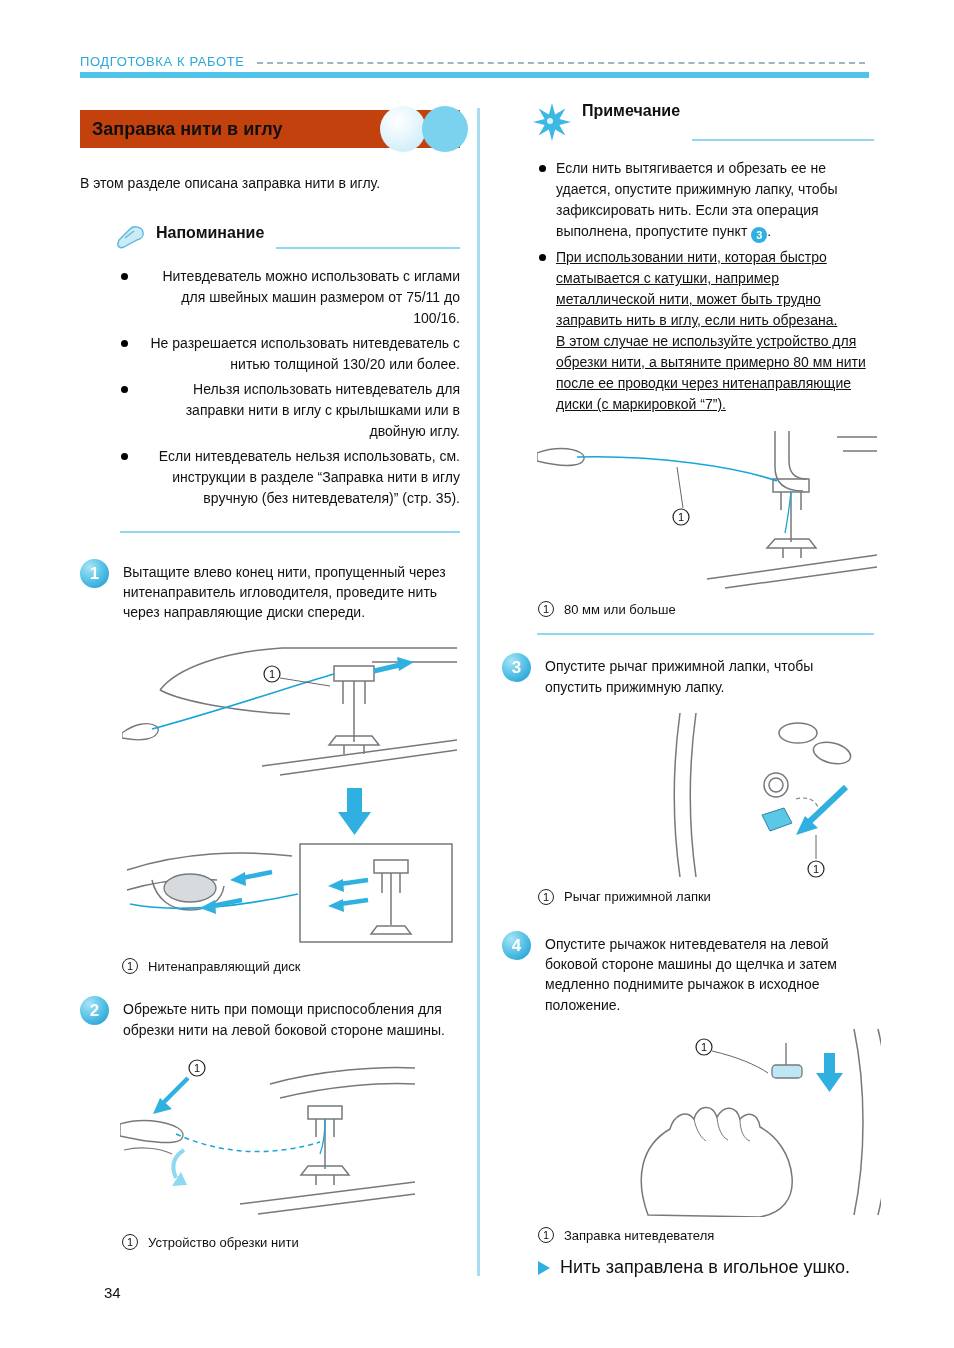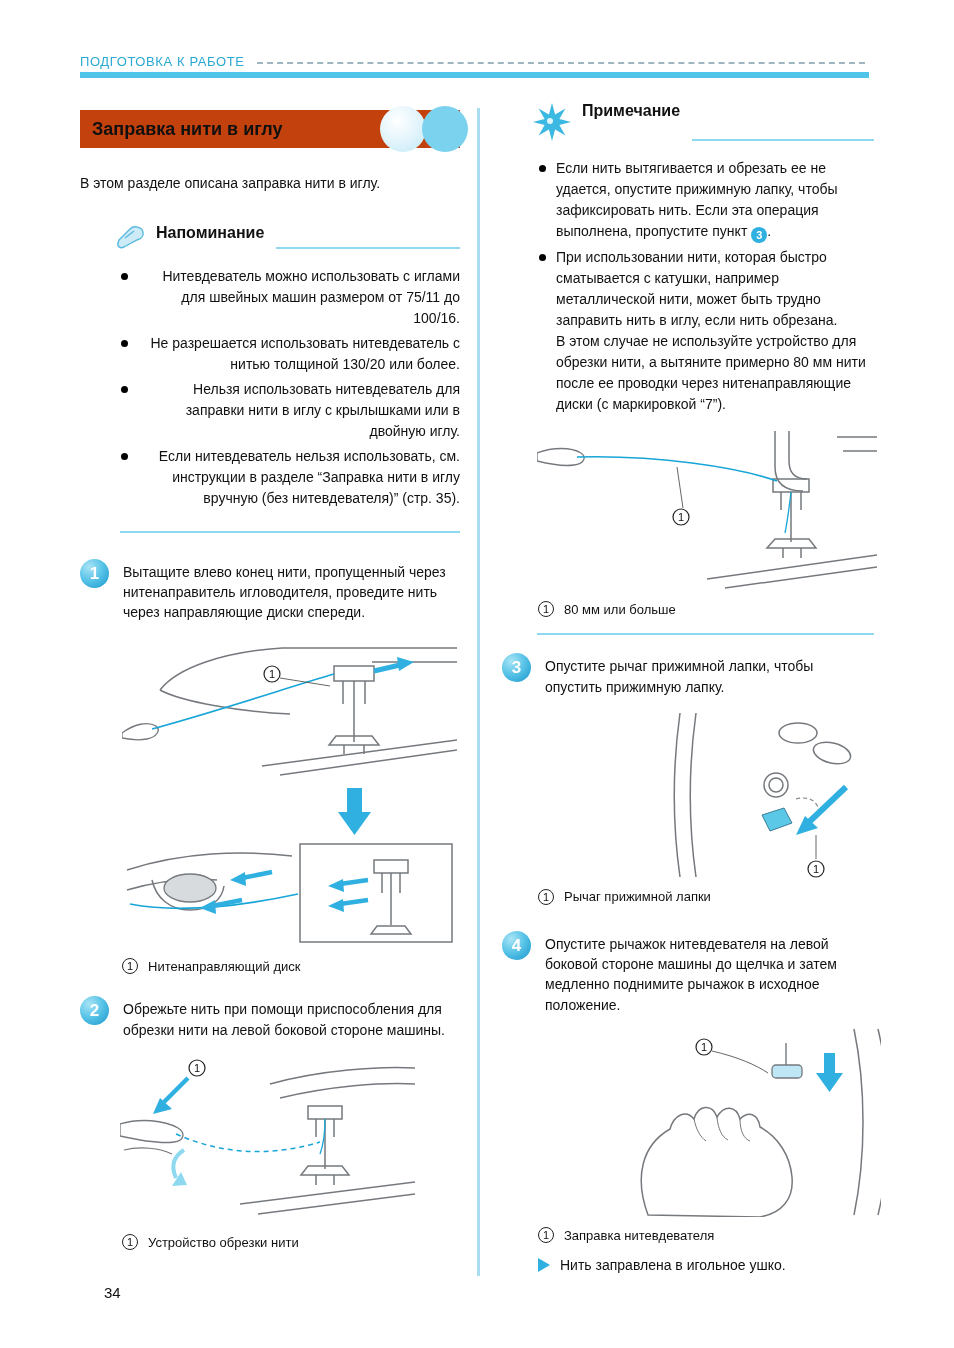--- a/index.html
+++ b/index.html
@@ -32,21 +32,21 @@
   .section-head { display:flex; margin-top:30px; }
   .col-left .section-head { margin-left:36px; }
   .section-title { font-size:16px; font-weight:bold; margin-left:10px; white-space:nowrap; }
   .head-rule { flex:1; height:2px; background:#8ed9f0; align-self:flex-end; margin-bottom:5px; margin-left:12px; }
 
   
   .bullets { list-style:none; margin-top:12px; }
   .col-left .bullets { margin-left:38px;text-align:right; }
   .bullets li { position:relative; padding-left:20px; font-size:14px; line-height:1.5; margin-bottom:4px; }
   .bullets li::before { content:""; position:absolute; left:3px; top:7px; width:7px; height:7px; background:#000; border-radius:50%; }
-  .preline { white-space:pre-line; }
+  .preline { white-space:pre-line;text-decoration:underline; }
 
   .inline-badge { display:inline-flex; width:16px; height:16px; border-radius:50%; background:#2fb0e0; color:#fff;
                   font-size:11px; font-weight:bold; align-items:center; justify-content:center; vertical-align:-3px; margin-left:4px; }
 
   .sep { height:2px; background:#8ed9f0; }
   .col-left .sep { margin:22px 0 0 40px; }
   .col-right .sep { margin:16px 0 0 35px; }
 
   
   .step { display:flex; gap:14px; align-items:flex-start; }
@@ -55,21 +55,21 @@
               color:#fff; font-weight:bold; font-size:17px; }
   .step-text { font-size:14px; font-weight:normal; line-height:1.45; padding-top:3px; }
 
   figure { margin:0; }
   .caption { display:flex; align-items:center; gap:10px; font-size:13px; }
   .col-left .caption { margin-left:42px; }
   .col-right .caption { margin-left:36px; }
   .circ-num { display:inline-flex; width:16px; height:16px; border:1.3px solid #222; border-radius:50%;
               align-items:center; justify-content:center; font-size:11px; flex:none; background:#fff; }
 
-  .result { display:flex; align-items:center; gap:10px; margin:14px 0 0 36px; font-size:14px; }
+  .result { display:flex; align-items:center; gap:10px; margin:14px 0 0 36px; font-size:18px; }
   .result-arrow { width:0; height:0; border-left:12px solid #2fb0e0; border-top:7px solid transparent; border-bottom:7px solid transparent; flex:none; }
 
   .page-number { position:absolute; left:80px; top:1284px; font-size:15px;margin-left:24px; }
 
   .fig-indent-1 { margin:16px 0 8px 42px; }
   .fig-indent-2 { margin:14px 0 8px 40px; }
   .fig-note-ind { margin:12px 0 8px 35px; }
   .fig3-ind { margin:14px 0 6px 118px; }
   .fig4-ind { margin:12px 0 6px 96px; } .mt18{margin-top:18px;}
   .mt22{margin-top:22px;} .mt26{margin-top:26px;}

